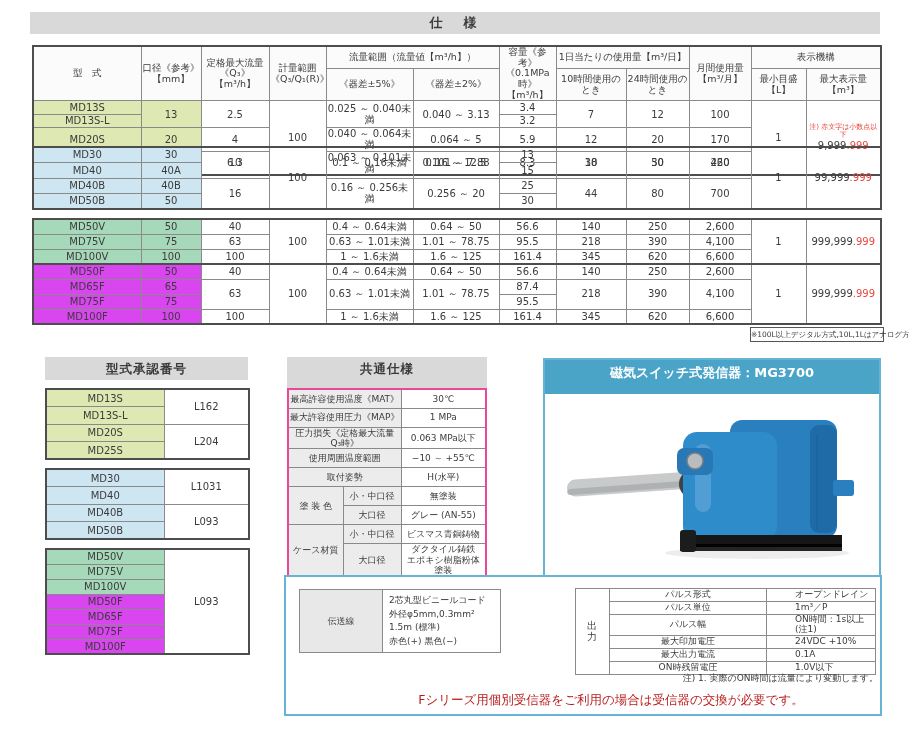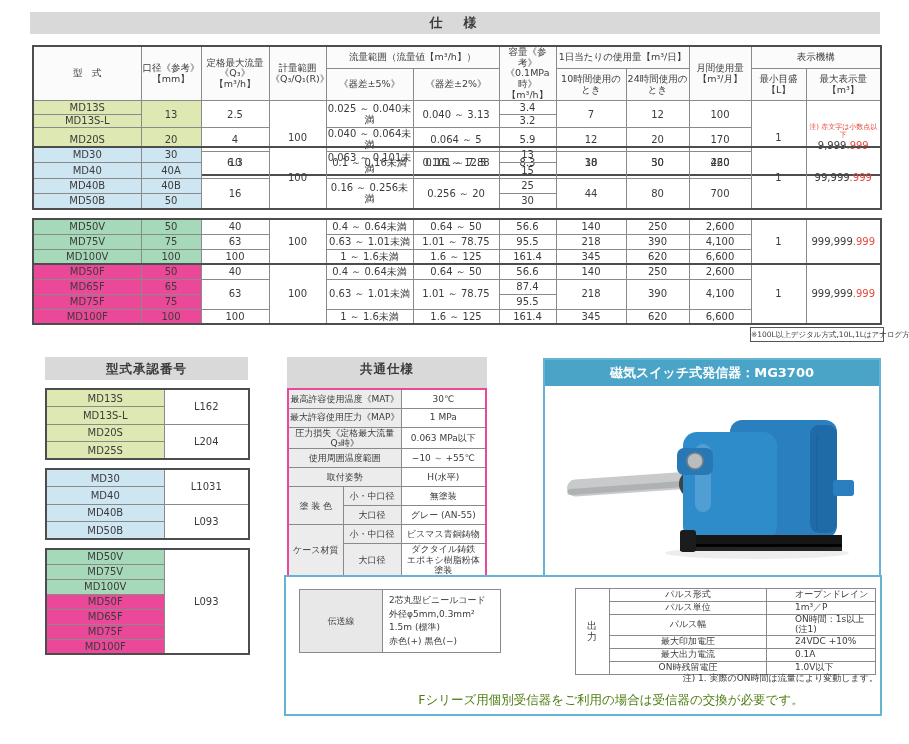--- a/index.html
+++ b/index.html
@@ -14,21 +14,21 @@
   table{border-collapse:collapse;table-layout:fixed;}
   .spec{position:absolute;left:32px;width:848px;border:2px solid #4d4d4d;}
   .spec th,.spec td{border:1px solid #8a8a8a;padding:0 1px;text-align:center;font-weight:normal;
                     line-height:1.12;overflow:hidden;font-size:10px;color:#3b3b3b;}
   .spec th{background:#fbfbfb;font-size:9.5px;}
   #t1{top:45px;} #t2{top:146px;} #t3{top:218px;}
   #t1 tr{height:13.5px;} #t1 tr.h1{height:16px;} #t1 tr.h2{height:17px;}
   #t2 tr{height:15.5px;} #t3 tr{height:15px;}
   .pl{white-space:pre-line;}
   .f9{font-size:9px;} .f85{font-size:8.5px;} .f8{font-size:8px;} .f75{font-size:7.5px;}
-  .g1{background:#dee8b2;} .g2{background:#cee5f2;} .g3v{background:#a6d9ba;} .g3f{background:#ec4899;margin-left:12px;}
+  .g1{background:#dee8b2;} .g2{background:#cee5f2;} .g3v{background:#a6d9ba;} .g3f{background:#d946ef;margin-left:12px;}
   .red{color:#e8483d;}
   .thick td{border-top:2px solid #4d4d4d;}
   .note-red{color:#e8483d;font-size:7px;line-height:1.1;}
   .maxnum{font-size:10px;}
   #footnote-box{position:absolute;left:750px;top:327px;width:132px;height:13px;border:1px solid #555;
                 font-size:7.5px;line-height:13px;text-align:center;white-space:nowrap;background:#fff;}
 
   
   #approval-bar{left:45px;top:357px;width:203px;height:23px;line-height:23px;font-size:12.5px;letter-spacing:1px;}
   .app{position:absolute;left:45px;width:203px;border:2px solid #4d4d4d;}
@@ -39,38 +39,38 @@
   
   #common-bar{left:287px;top:357px;width:200px;height:31px;line-height:23px;font-size:12.5px;letter-spacing:1px;}
   .common{position:absolute;left:287px;top:388px;width:198px;border:2px solid #ec4899;}
   .common td{border:1px solid #8a8a8a;text-align:center;font-size:9px;padding:0 1px;line-height:1.15;color:#3b3b3b;}
   .common tr{height:19px;} .common tr.tall{height:29px;}
   .lab{background:#ececec;}
 
   
   #mg-panel{position:absolute;left:543px;top:358px;width:338px;height:217px;border:2px solid #66b4d3;
             border-bottom:none;background:#ffffff;box-sizing:border-box;}
-  #mg-title{height:26px;line-height:26px;background:#4aa4c8;color:#ffffff;font-weight:bold;
+  #mg-title{height:34px;line-height:26px;background:#4aa4c8;color:#ffffff;font-weight:bold;
             font-size:13px;text-align:center;}
 
   
   #bottom-box{position:absolute;left:284px;top:575px;width:598px;height:141px;border:2px solid #66b4d3;
               background:#ffffff;box-sizing:border-box;}
   #trans-table{position:absolute;left:13px;top:12px;width:202px;border:1.5px solid #555;}
   #trans-table td{border:1px solid #8a8a8a;font-size:9px;color:#3b3b3b;}
   #trans-table .tl{width:80px;background:#e8e8e8;text-align:center;}
   #trans-table .tv{text-align:left;padding:4px 6px;line-height:1.5;}
   #out-table{position:absolute;left:289px;top:11px;width:301px;border:1.5px solid #555;}
   #out-table td{border:1px solid #8a8a8a;font-size:9px;padding:0 3px;line-height:1.1;color:#3b3b3b;}
   #out-table tr{height:13px;}
   #out-table .og{width:27px;text-align:center;font-size:10px;letter-spacing:1px;}
   #out-table .ol{width:150px;text-align:center;}
   #out-table .ov{text-align:left;padding-left:28px;}
   #out-note{position:absolute;left:289px;top:95px;width:303px;text-align:right;font-size:9px;color:#3b3b3b;}
-  #bottom-note{position:absolute;left:60px;top:115px;width:530px;text-align:center;font-size:12.5px;color:#4d7c0f;}
+  #bottom-note{position:absolute;left:60px;top:115px;width:530px;text-align:center;font-size:12.5px;color:#b91c1c;}
 </style>
 </head>
 <body>
 
 <div id="page">
 
   <div id="title-bar" class="bar">仕　様</div>
 
   <table id="t1" class="spec">
     <colgroup>

